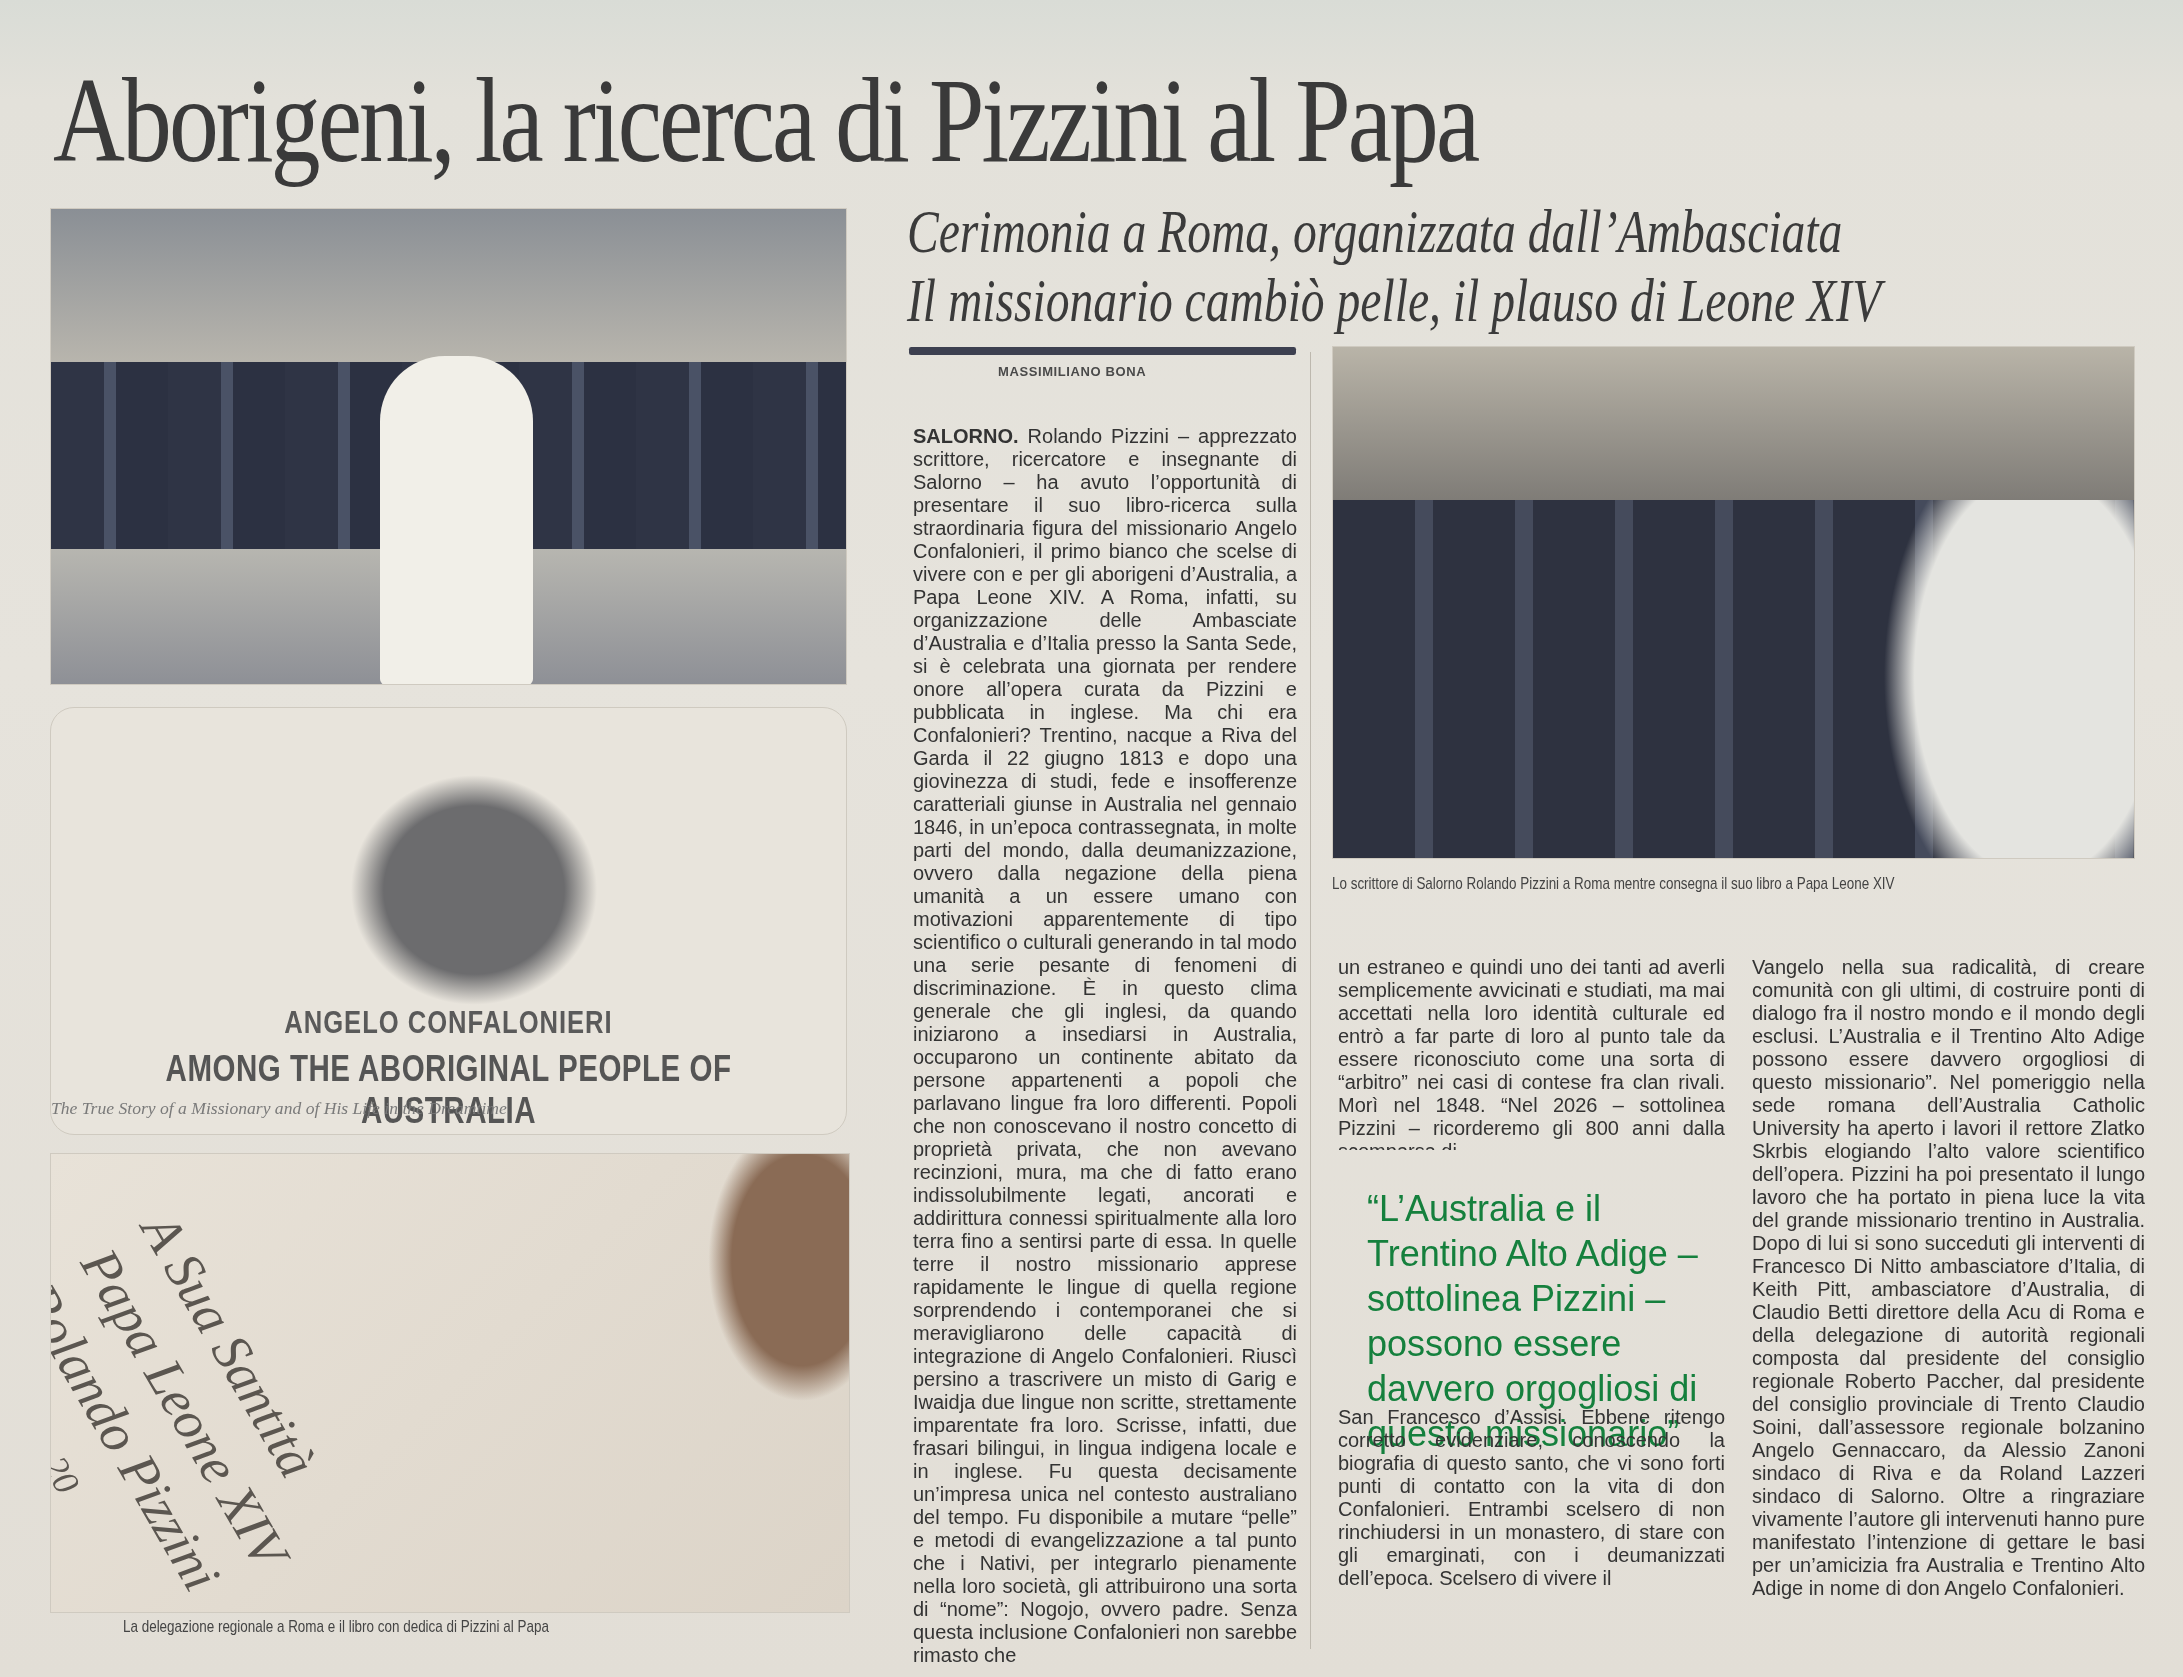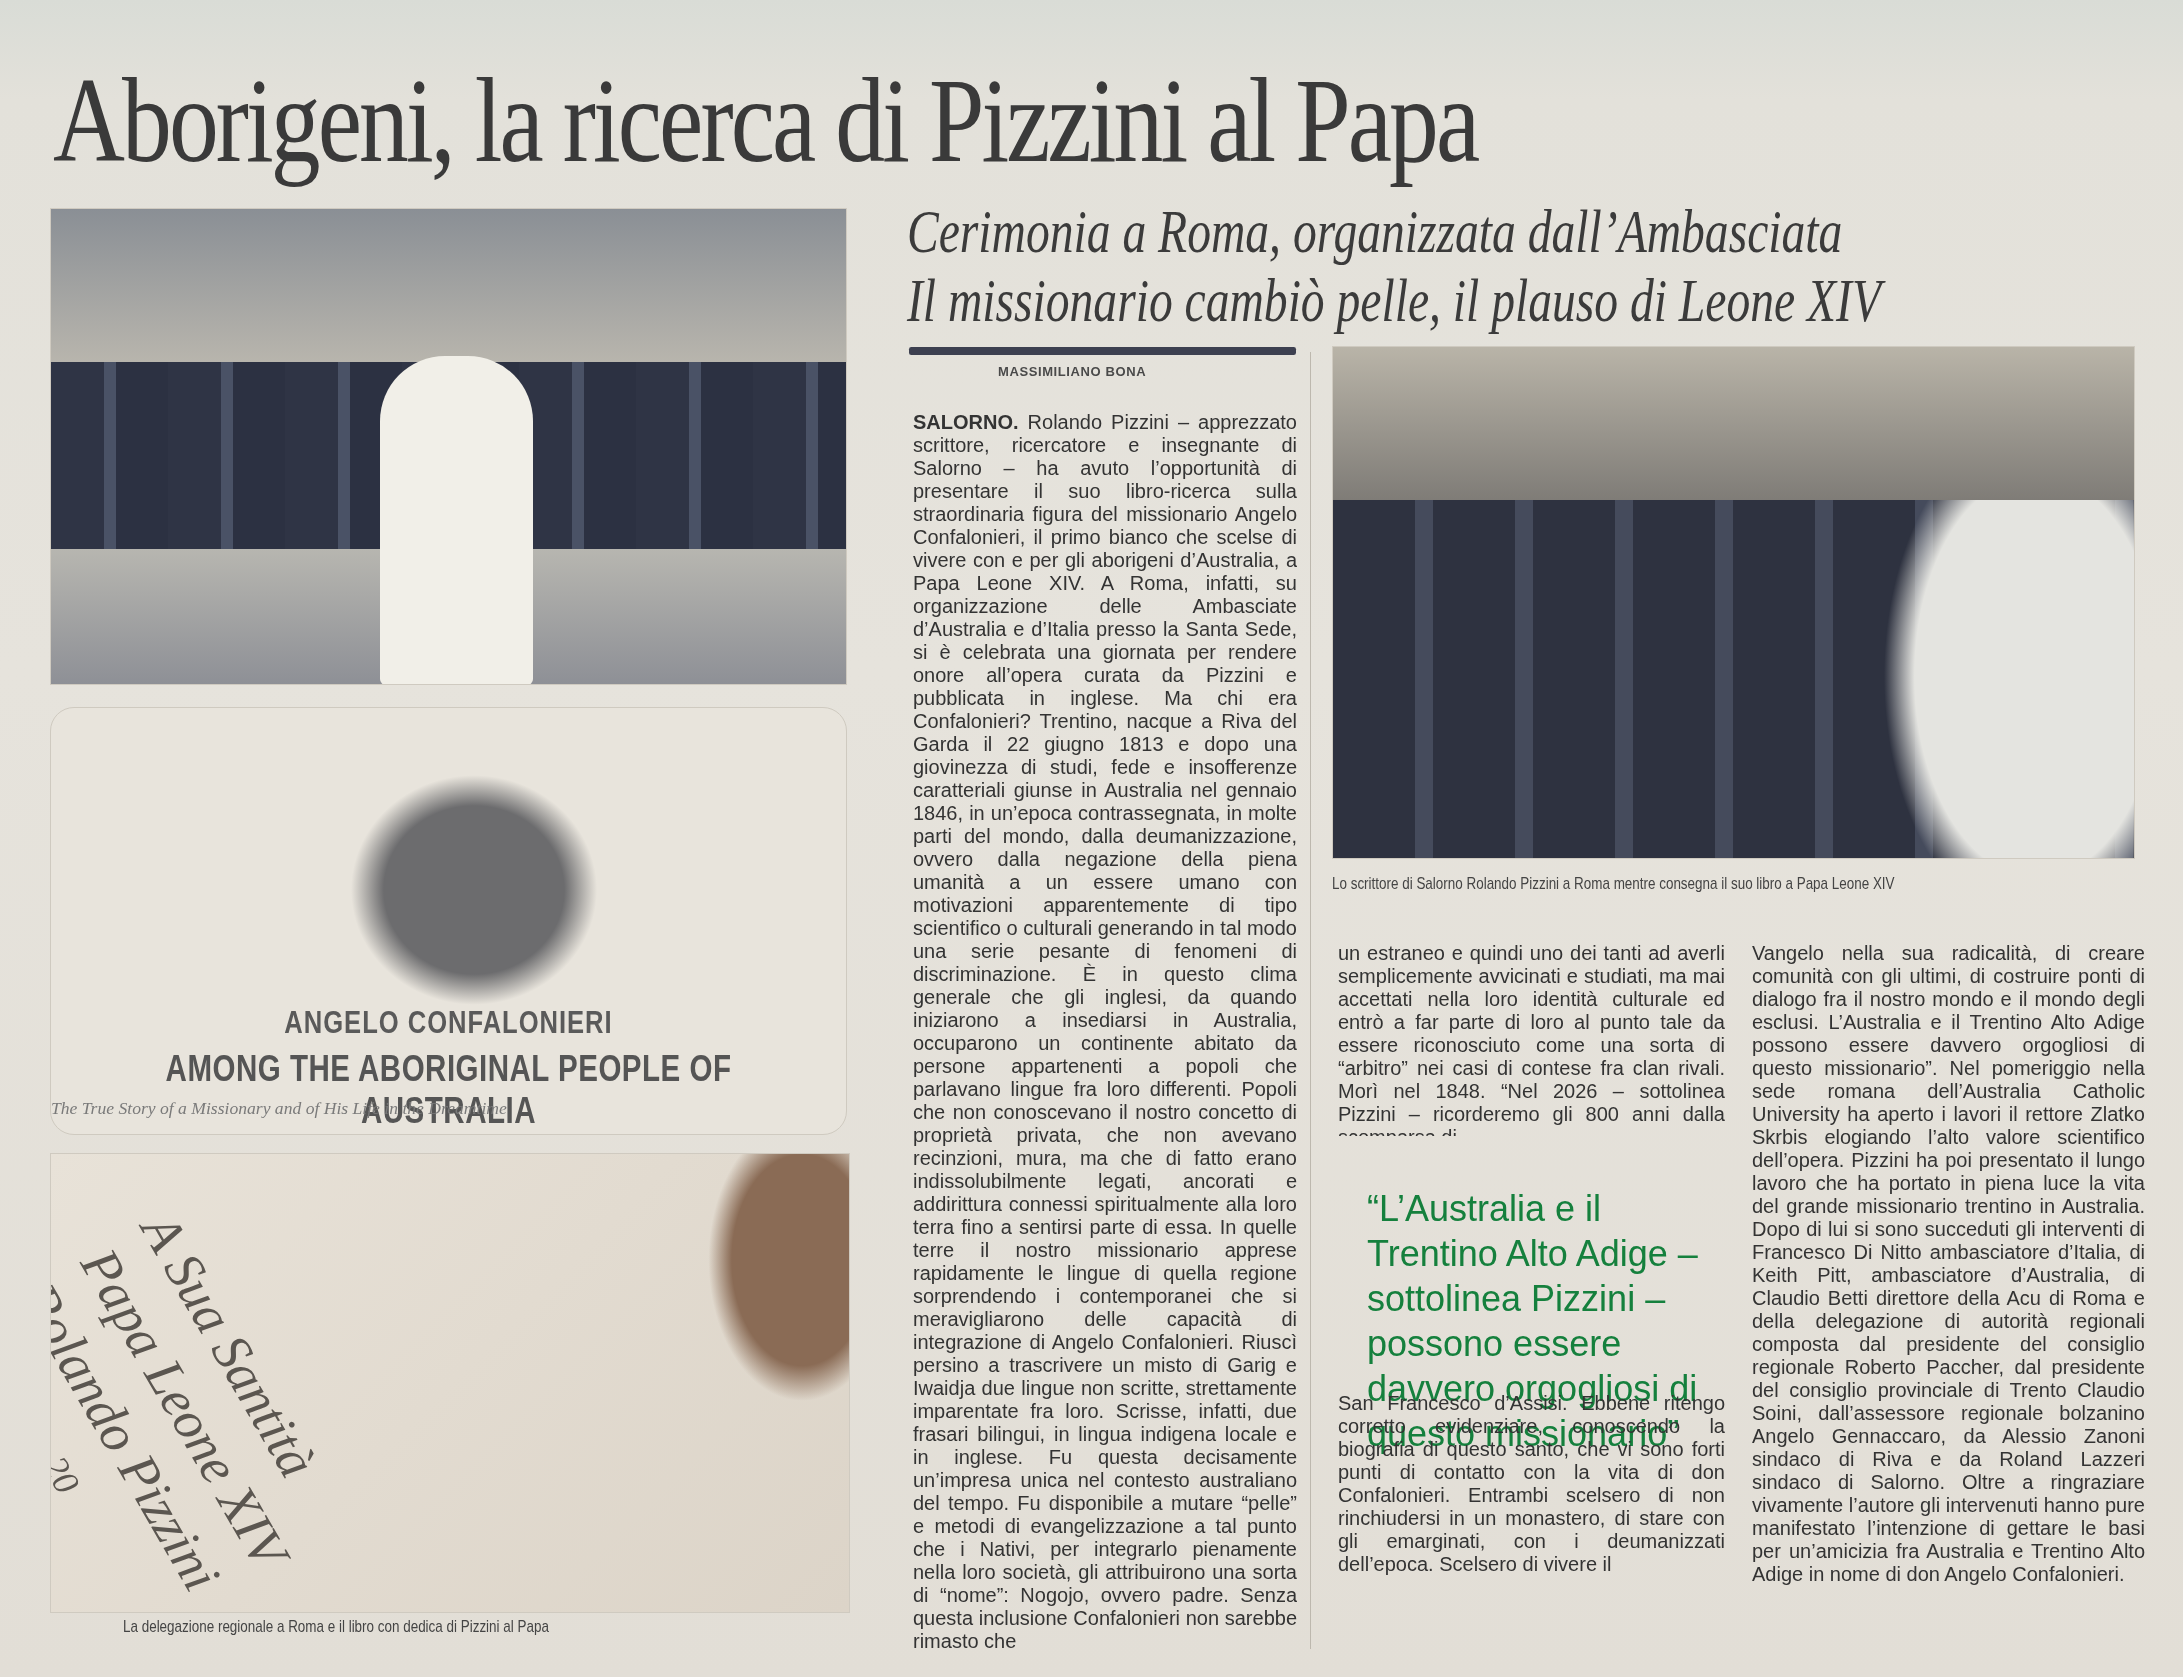--- a/index.html
+++ b/index.html
@@ -36,21 +36,21 @@
     background: radial-gradient(ellipse 164px 153px at 423px 182px,#6c6c6e 0 55%,transparent 75%), #e8e4dc; border-radius: 24px; }
   .cover-t1 { left:0; top:296px; width:100%; text-align:center; font-size:32px; font-weight:bold; color:#5a5a5a; letter-spacing:1.2px; transform:scaleX(0.8); }
   .cover-t2 { left:0; top:340px; width:100%; text-align:center; font-size:36px; font-weight:bold; color:#555; letter-spacing:0.6px; transform:scaleX(0.82); }
   .cover-t3 { left:0; top:390px; width:100%; font-family:"Liberation Serif",serif; font-style:italic; font-size:17.6px; color:#7a7a7a; }
   .photo-ded { left:50px; top:1153px; width:798px; height:458px;
     background: radial-gradient(ellipse 117px 176px at 751px 106px,#8a6b55 0 60%,transparent 80%), linear-gradient(135deg,#e8e2d8,#dcd4c8); }
   .ded-text { left:135px; top:47px; transform:rotate(60deg); transform-origin:left top;
     font-family:"Liberation Serif", serif; font-style:italic; font-size:54px; line-height:70px; color:#5b5650; white-space:nowrap; }
   .ded-date { font-size:36px; }
   .caption { font-size:16.4px; color:#444; white-space:nowrap; transform:scaleX(0.82); transform-origin:left top; }
-  .col { font-family:"Liberation Sans", sans-serif; font-size:20px; line-height:23px; color:#333; text-align:justify; overflow:hidden; }
+  .col { font-family:"Liberation Sans", sans-serif; font-size:20px; line-height:23px; color:#333; text-align:justify; overflow:hidden;margin-top:14px; }
   .col .lead { font-weight:bold; }
   .photo-pope { left:1332px; top:346px; width:801px; height:511px;
     background:
       radial-gradient(ellipse 153px 252px at 704px 329px,#e4e4e0 0 80%,transparent 100%),
       repeating-linear-gradient(90deg,#2e3240 0 82px,#454b5c 82px 100px),
       #383d4a; }
   .photo-pope .bg { position:absolute; left:0; top:0; width:100%; height:153px; background:linear-gradient(#b9b4a8,#7f7c77); }
   .quote { left:1367px; top:1186px; width:364px; font-size:36px; line-height:45px; color:#15803d; }
   .col-rule { background:#bdb8ae; width:1.2px; }
 </style>

